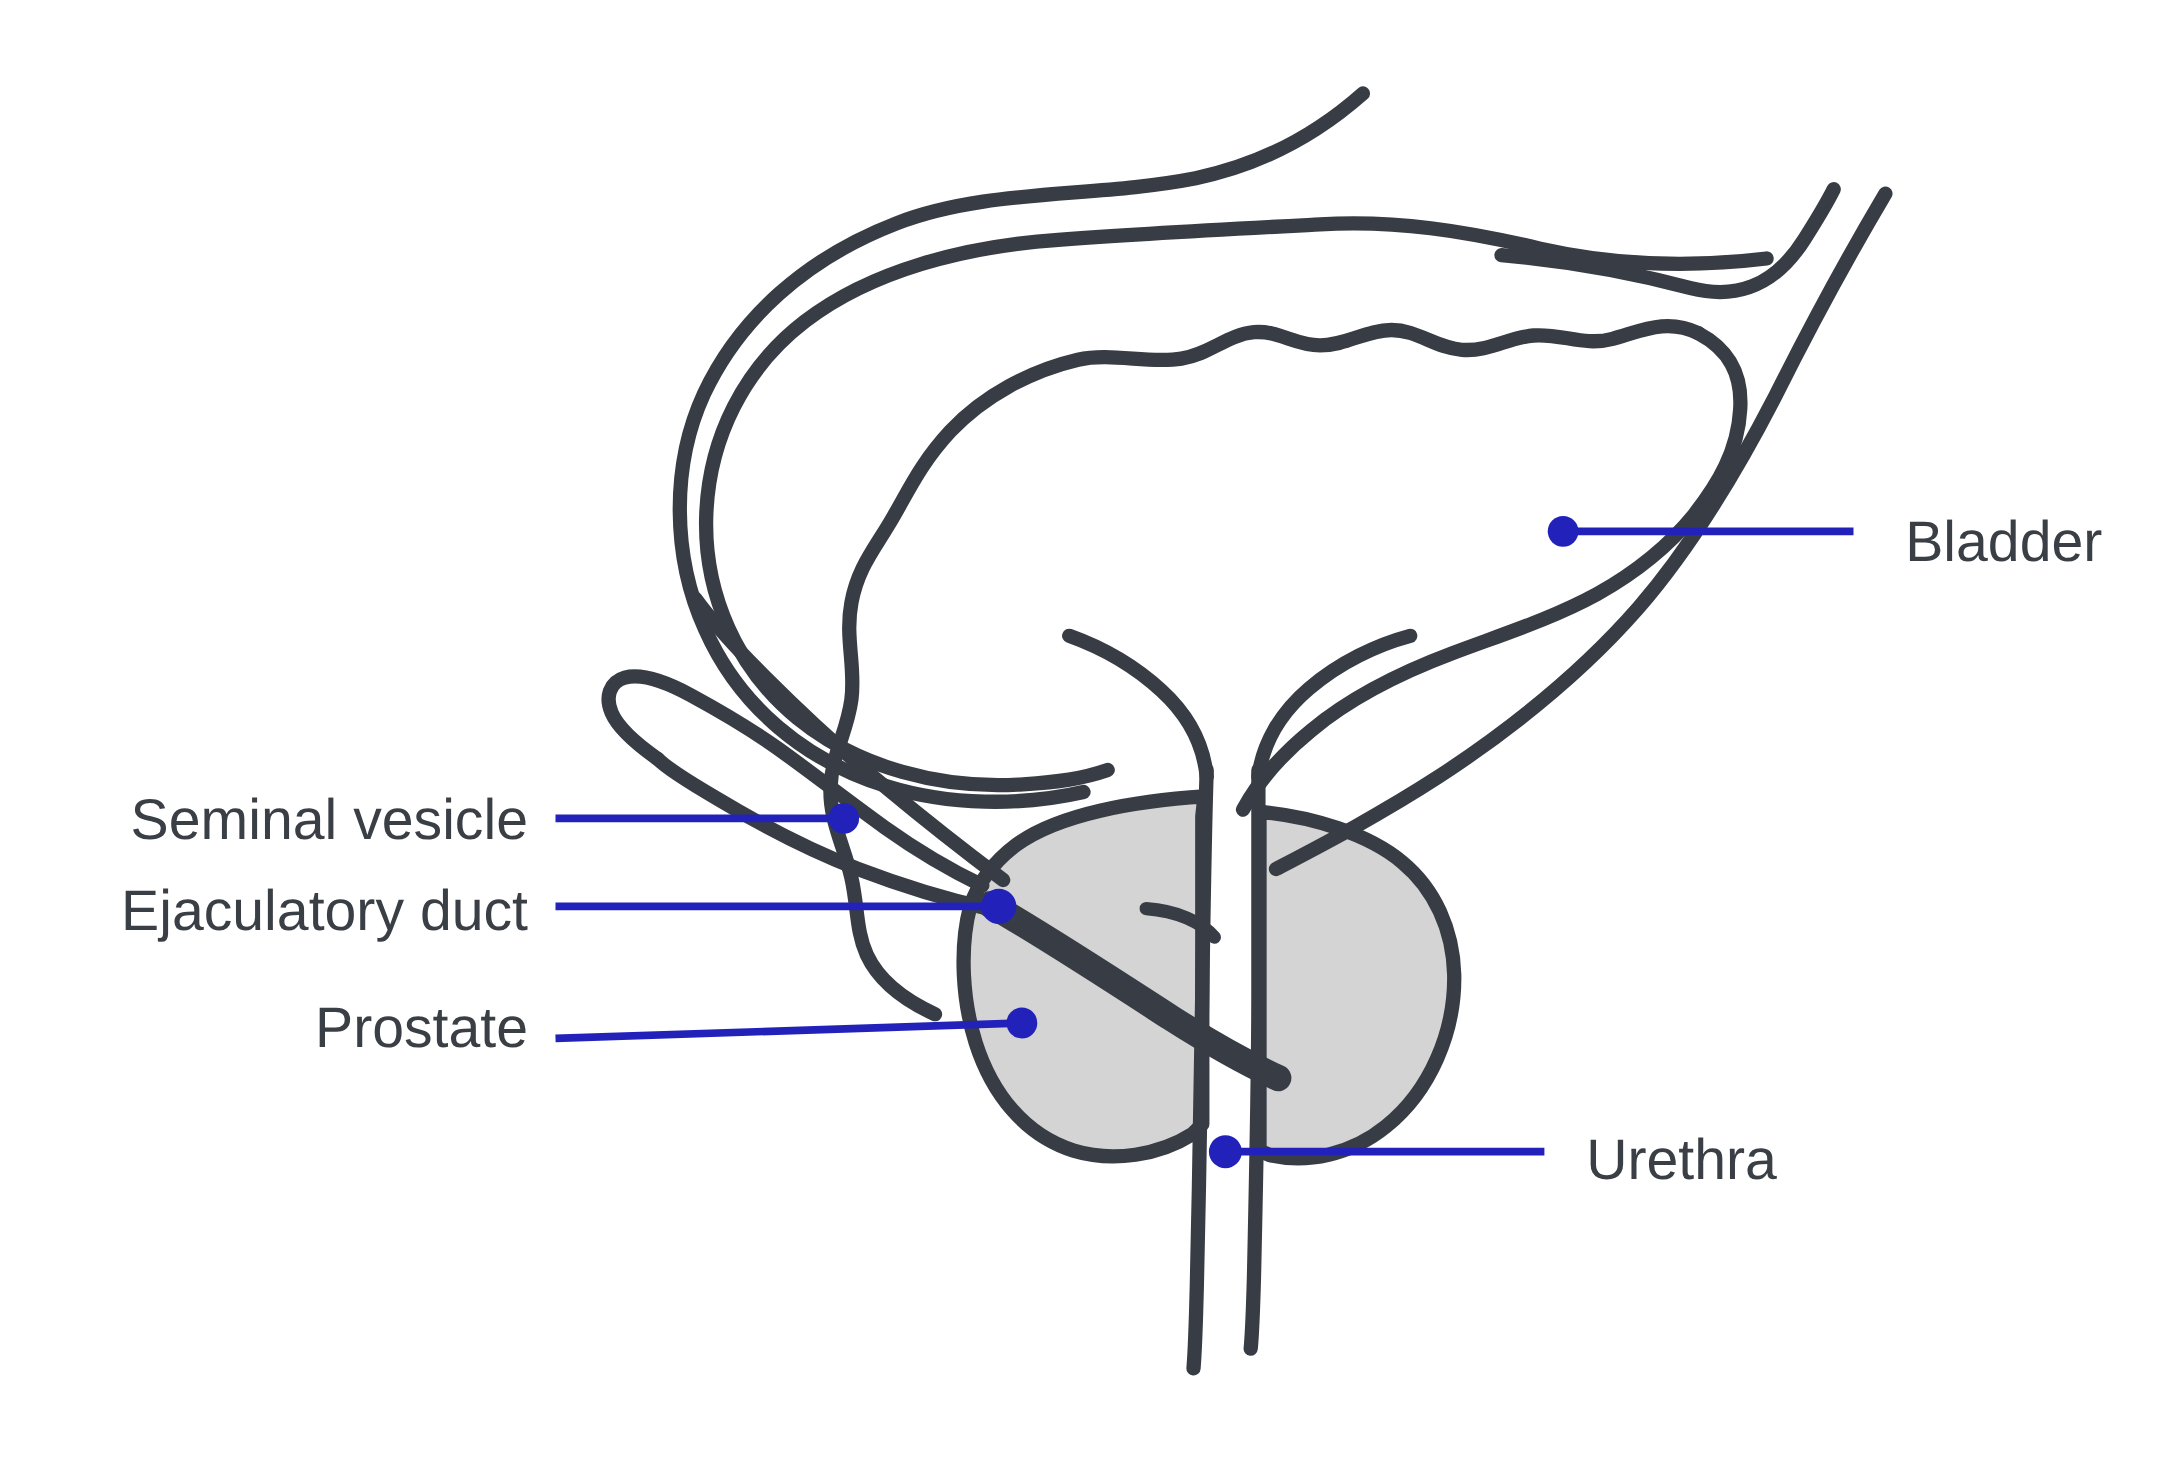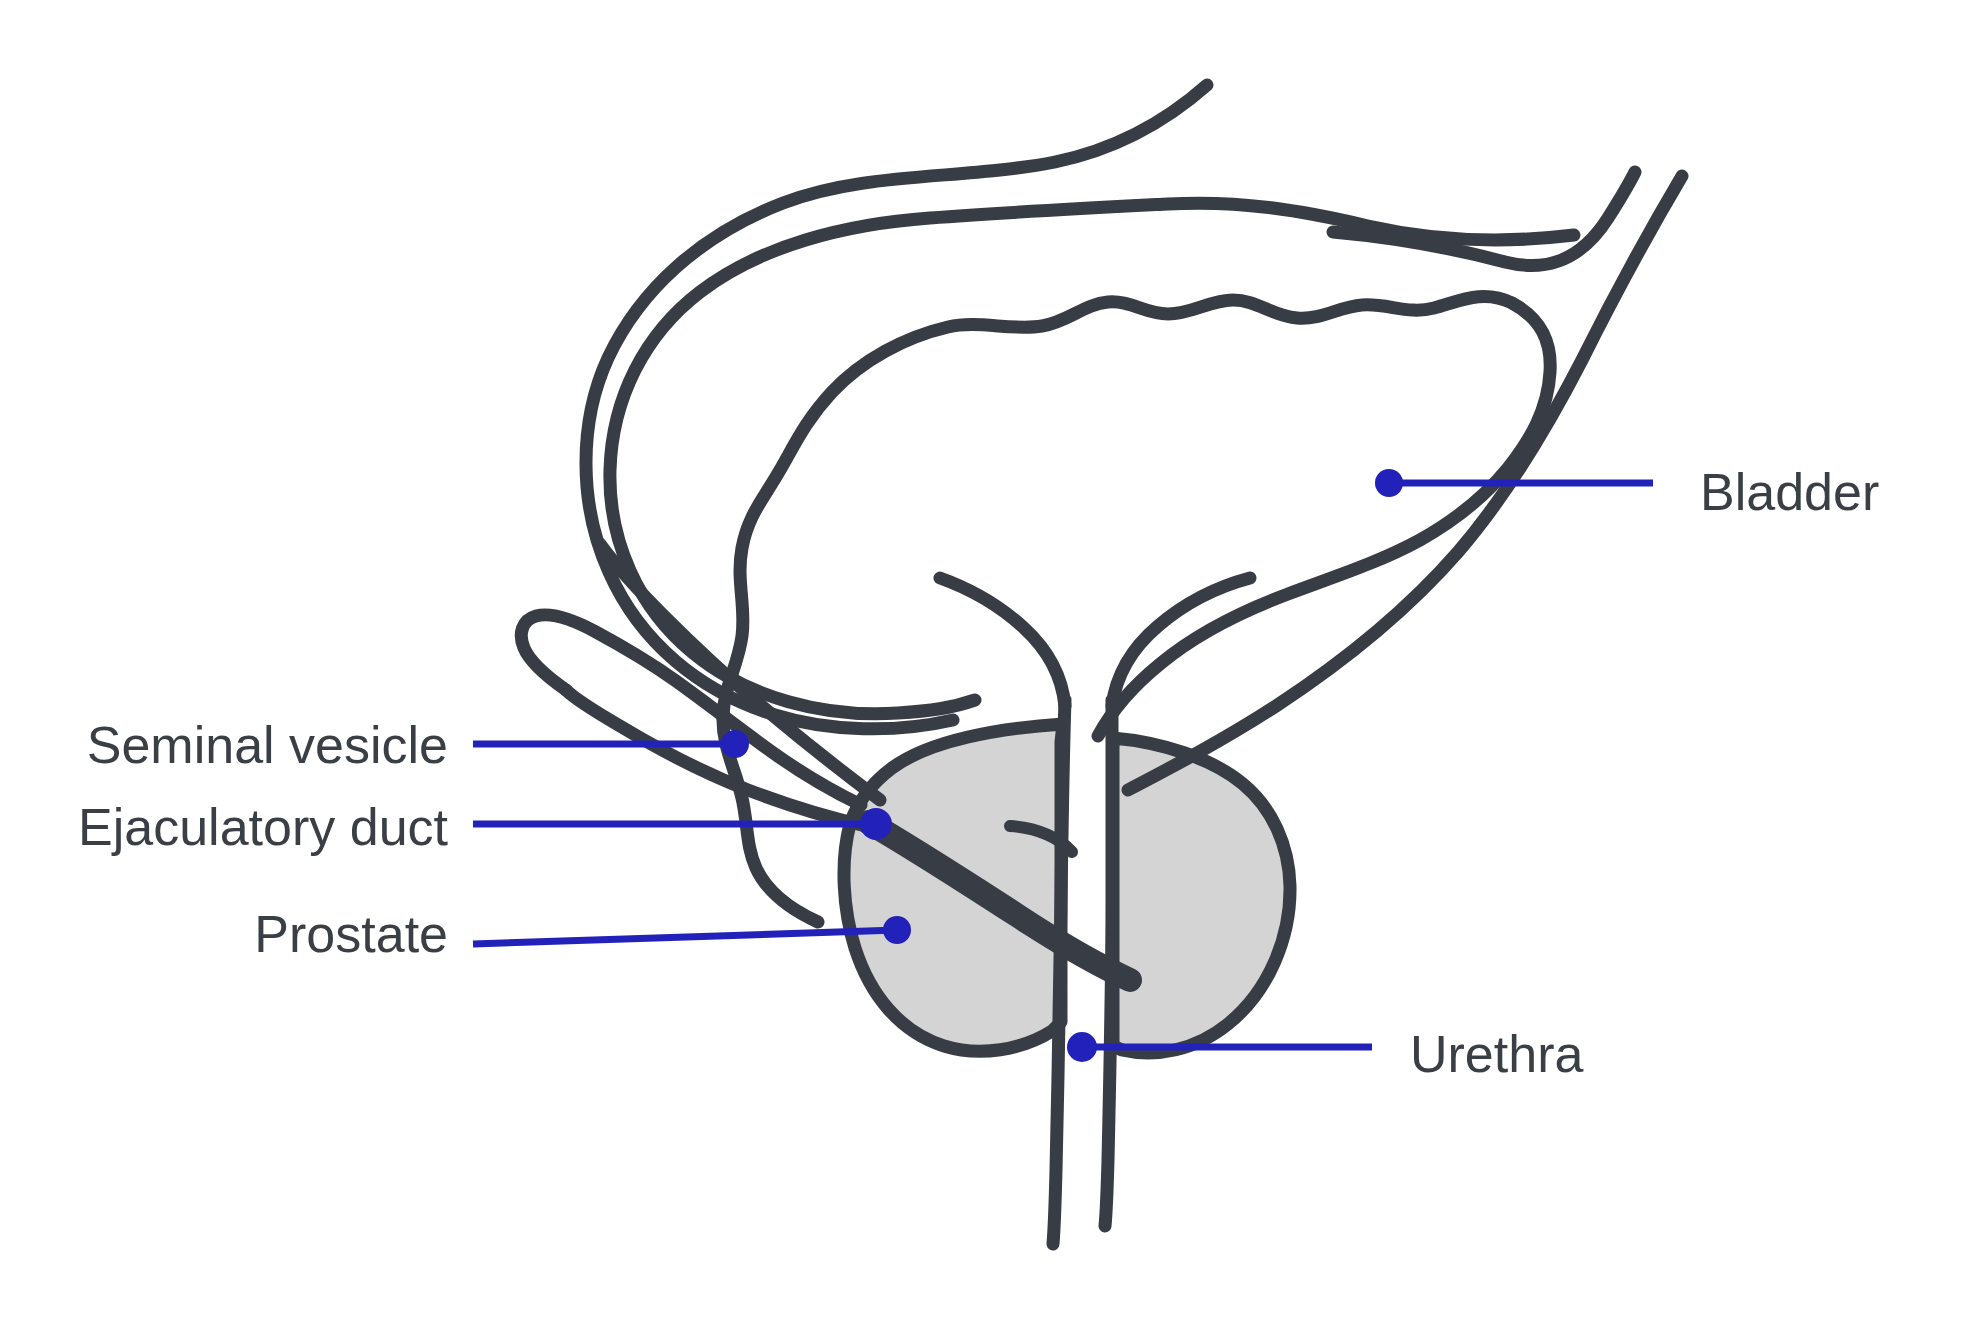--- a/index.html
+++ b/index.html
@@ -11,20 +11,21 @@
     width: 1970px;
     height: 1338px;
     overflow: hidden;
     font-family: "Liberation Sans", sans-serif;
   }
   #diagram-root {
     position: relative;
     width: 1594px;
     height: 1338px;
     background: #ffffff;
+    margin-left: 32px;
   }
   svg#anatomy-svg {
     position: absolute;
     top: 0;
     left: 0;
     width: 1970px;
     height: 1338px;
     display: block;
   }
   .organ-stroke {

